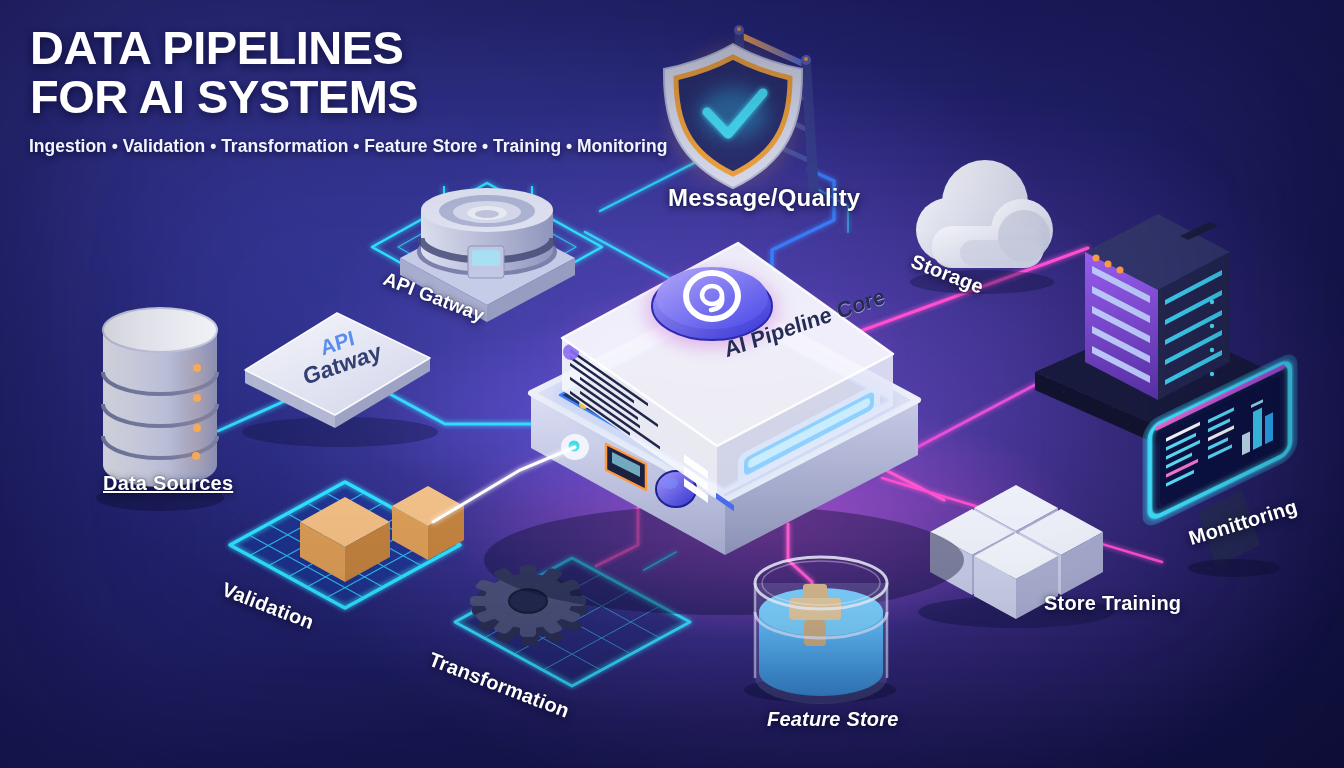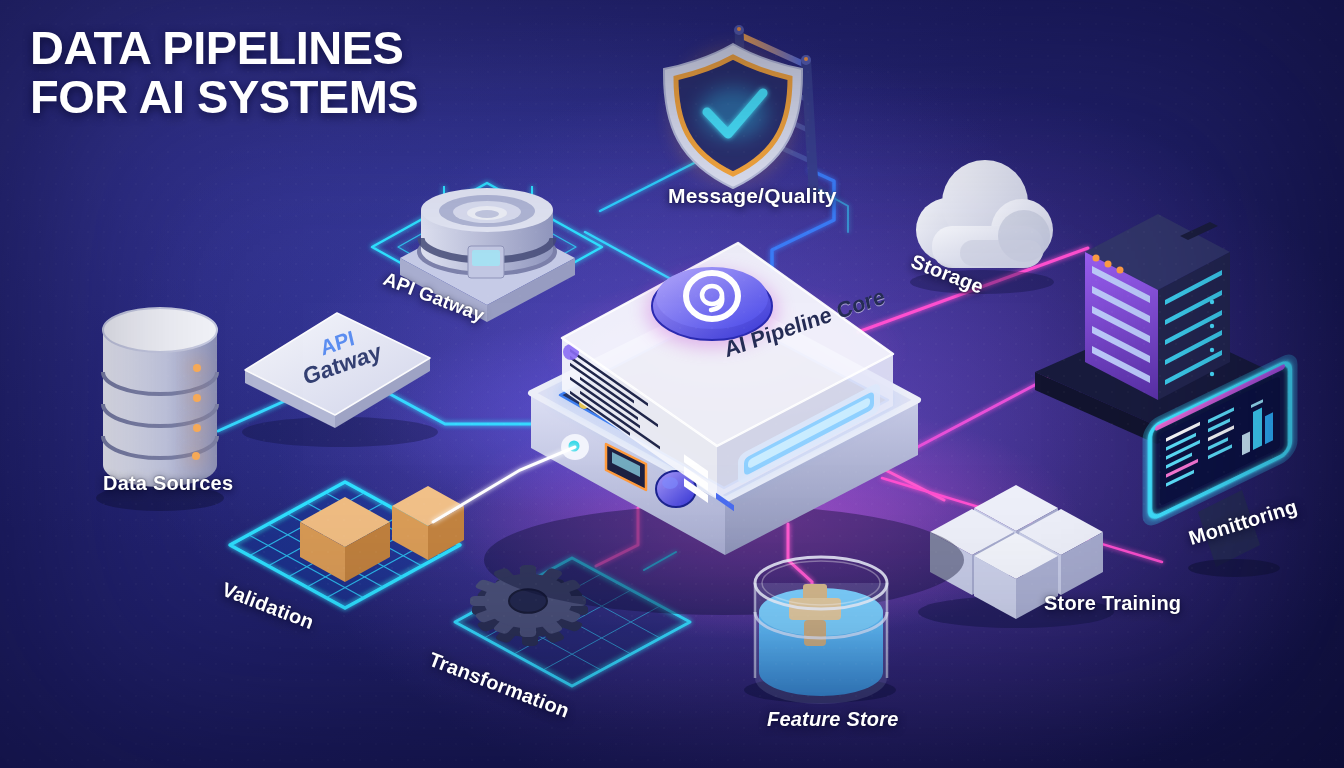--- a/index.html
+++ b/index.html
@@ -420,28 +420,29 @@
     <ellipse cx="821" cy="583" rx="59" ry="22" fill="none" stroke="rgba(255,255,255,.35)" stroke-width="1.5"></ellipse>
     <line x1="755" y1="583" x2="755" y2="678" stroke="rgba(235,242,255,.6)" stroke-width="2.5"></line>
     <line x1="887" y1="583" x2="887" y2="678" stroke="rgba(235,242,255,.6)" stroke-width="2.5"></line>
   </g>
 </svg>
 
 <div class="title">
   <div>DATA PIPELINES</div>
   <div>FOR AI SYSTEMS</div>
 </div>
-
-<div class="label" style="left:668px;top:184px;font-size:21px;">Message/Quality</div>
+<div class="subtitle">Ingestion • Validation • Transformation • Feature Store • Training • Monitoring</div>
+
+<div class="label" style="left:668px;top:184px;font-size:24px;">Message/Quality</div>
 <div class="label rot-dn" style="left:388px;top:268px;font-size:19px;">API Gatway</div>
 <div class="panel-label">
   <span class="l1">API</span>
   <span class="l2">Gatway</span>
 </div>
-<div class="label" style="left:103px;top:472px;">Data Sources</div>
+<div class="label" style="left:103px;top:472px;text-decoration:underline;">Data Sources</div>
 <div class="label rot-dn" style="left:227px;top:578px;">Validation</div>
 <div class="label rot-dn" style="left:434px;top:648px;">Transformation</div>
 <div class="label" style="left:767px;top:708px;font-style:italic;">Feature Store</div>
 <div class="label rot-dn" style="left:916px;top:250px;">Storage</div>
 <div class="label" style="left:1044px;top:592px;">Store Training</div>
 <div class="label mon-label" style="left:1186px;top:528px;">Monittoring</div>
 <div class="core-label">AI Pipeline Core</div>
 
 </div>
 

